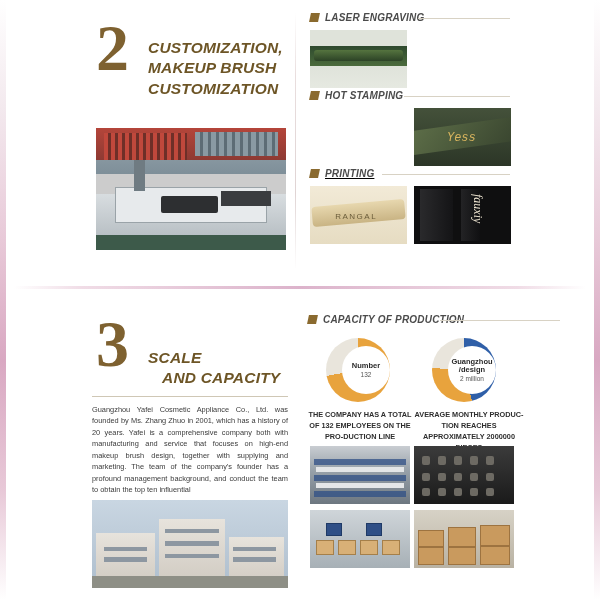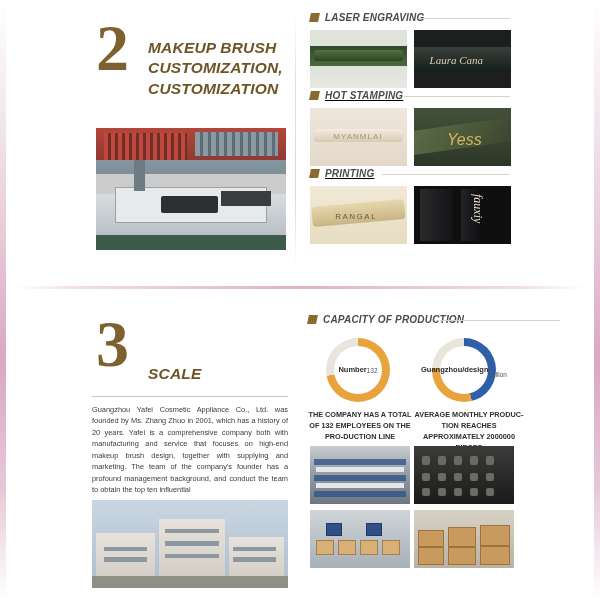--- a/index.html
+++ b/index.html
@@ -50,21 +50,21 @@
     position: absolute;
     font-family: "Liberation Sans", sans-serif;
     font-style: italic;
     font-weight: bold;
     color: #6d5526;
     font-size: 15.5px;
     line-height: 1.32;
     letter-spacing: .2px;
   }
   .sec-title.t2 { left: 148px; top: 38px; width: 145px; }
-  .sec-title.t3 { left: 148px; top: 348px; width: 150px; margin-top: 16px; }
+  .sec-title.t3 { left: 148px; top: 348px; width: 150px; }
 
   
   .photo { position: absolute; overflow: hidden; background: #ccc; }
 
   .machine-photo { left: 96px; top: 128px; width: 190px; height: 122px; }
   .machine-photo .sky { position:absolute; left:0; top:0; width:100%; height:38%; background:linear-gradient(to bottom,#9aa7ae,#7e8f99); }
   .machine-photo .wall { position:absolute; left:0; top:0; width:100%; height:26%; background:linear-gradient(to bottom,#b4453a,#8e3a33); }
   .machine-photo .rack { position:absolute; left:4%; top:4%; width:44%; height:22%; background:repeating-linear-gradient(90deg,#c0483c 0 4px,#6e2f28 4px 7px); }
   .machine-photo .rack2 { position:absolute; left:52%; top:3%; width:44%; height:20%; background:repeating-linear-gradient(90deg,#8a9aa3 0 5px,#5d6c75 5px 8px); }
   .machine-photo .bench { position:absolute; left:0; bottom:0; width:100%; height:46%; background:linear-gradient(to bottom,#d8dde0,#aeb6bb); }
@@ -99,21 +99,21 @@
   .brush-green { background: linear-gradient(to bottom,#dfe3da 0%,#dfe3da 28%,#2f4a2e 28%,#4b6b3c 62%,#dfe3da 62%,#e6e9e1 100%); }
   .brush-green .stick { position:absolute; left:4%; top:34%; width:92%; height:20%; background:linear-gradient(to bottom,#55743f,#2c4226); border-radius:3px; }
   .brush-dark { background: #1d1f1e; }
   .brush-dark .stick { position:absolute; left:0; top:30%; width:100%; height:40%; background:linear-gradient(to bottom,#3a3f3c,#15201a); }
   .brush-dark .script { position:absolute; left:16%; top:42%; color:#d9cdb0; font-family:"Liberation Serif",serif; font-style:italic; font-size:11px; }
   .brush-cream { background: linear-gradient(to bottom,#efe7dc,#e3d8c8); }
   .brush-cream .stick { position:absolute; left:4%; top:36%; width:92%; height:22%; background:linear-gradient(to bottom,#f4ece0,#d8cab4); border-radius:3px; }
   .brush-cream .txt { position:absolute; left:24%; top:42%; color:#a99470; font-size:8px; letter-spacing:1px; }
   .brush-olive { background: linear-gradient(to bottom,#44513a,#2c3627); }
   .brush-olive .stick { position:absolute; left:-4%; top:28%; width:108%; height:42%; background:linear-gradient(135deg,#5d6e48,#39452f); transform: rotate(-8deg); }
-  .brush-olive .gold { position:absolute; left:34%; top:40%; color:#d8b45e; font-family:Liberation Sans, sans-serif; font-style:italic; font-size:16px; }
+  .brush-olive .gold { position:absolute; left:34%; top:40%; color:#d8b45e; font-family:Liberation Mono, monospace; font-style:italic; font-size:12px; }
   .brush-gold { background: linear-gradient(to bottom,#f2ead7,#e6dcc2); }
   .brush-gold .stick { position:absolute; left:2%; top:30%; width:96%; height:34%; background:linear-gradient(to bottom,#e7d7ae,#c9b484); border-radius:4px; transform: rotate(-5deg); }
   .brush-gold .txt { position:absolute; left:26%; top:44%; color:#6a5c3a; font-size:8px; letter-spacing:1.5px; }
   .brush-black { background: #0f0f10; }
   .brush-black .stick { position:absolute; left:6%; top:6%; width:34%; height:88%; background:linear-gradient(to right,#2a2a2c,#141416); }
   .brush-black .stick2 { position:absolute; left:48%; top:6%; width:20%; height:88%; background:linear-gradient(to right,#232325,#101012); }
   .brush-black .vtxt { position:absolute; left:58%; top:14%; color:#efe6d2; font-family:"Liberation Serif",serif; font-style:italic; font-size:12px; writing-mode: vertical-rl; }
 
   .body-text {
     position: absolute; left: 92px; top: 404px; width: 196px;
@@ -126,23 +126,23 @@
   .building-photo .bld { position:absolute; bottom:0; background:linear-gradient(to bottom,#e7e3dc,#cfc9c0); }
   .building-photo .win { position:absolute; background:#8d97a1; }
   .building-photo .ground { position:absolute; left:0; bottom:0; width:100%; height:14%; background:#8e8f86; }
 
   
   .cap-head { position: absolute; left: 308px; top: 314px; }
   .cap-line { position: absolute; left: 440px; top: 320px; width: 120px; height: 1px; background: #d8d2c4; }
 
   .donut { position: absolute; width: 64px; height: 64px; border-radius: 50%; }
   .donut .hole {
-    position: absolute; left: 8px; top: 8px; width: 48px; height: 48px;
+    position: absolute; left: 16px; top: 8px; width: 48px; height: 48px;
     border-radius: 50%; background: #fff;
-    display: flex; align-items: center; justify-content: center;
+    display: flex; flex-direction: column; align-items: center; justify-content: center;
   }
   .donut .lbl { font-size: 7.5px; font-weight: bold; color: #2a2a2a; line-height: 1.1; text-align:center; }
   .donut .val { font-size: 6.5px; color: #555; margin-top: 1px; }
   .donut1 { left: 326px; top: 338px; background: conic-gradient(#e8a33d 0 72%, #e9e5dc 72% 100%); }
   .donut2 { left: 432px; top: 338px; background: conic-gradient(#2f5fa8 0 46%, #e8a33d 46% 76%, #e9e5dc 76% 100%); }
 
   .cap-cap {
     position: absolute; font-size: 7.3px; line-height: 1.5; color: #2e2e2e;
     font-weight: bold; text-align: center;
   }
@@ -172,22 +172,22 @@
   <div class="left-bar"></div>
   <div class="right-bar"></div>
   <div class="mid-divider"></div>
   <div class="vert-divider"></div>
 
   <div class="sec2">
 
     <div class="bignum two">2</div>
 
     <div class="sec-title t2">
+      <div>CUSTOMIZATION,</div>
       <div>MAKEUP BRUSH</div>
-      <div>CUSTOMIZATION,</div>
       <div>CUSTOMIZATION</div>
     </div>
 
     <div class="photo machine-photo">
       <div class="sky"></div>
       <div class="wall"></div>
       <div class="rack"></div>
       <div class="rack2"></div>
       <div class="bench"></div>
       <div class="table"></div>
@@ -199,35 +199,27 @@
 
     <div class="bullet-row" style="left:310px; top:12px;">
       <span class="bullet"></span>
       <span class="bullet-label">LASER ENGRAVING</span>
     </div>
     <div class="bullet-line" style="left:418px; top:18px; width:92px;"></div>
 
     <div class="photo t-le1 brush-green">
       <div class="stick"></div>
     </div>
-    <div class="photo t-le2 brush-dark">
-      <div class="stick"></div>
-      <div class="script">Laura Cana</div>
-    </div>
-
-    <div class="bullet-row" style="left:310px; top:90px;text-decoration:underline;">
+
+    <div class="bullet-row" style="left:310px; top:90px;">
       <span class="bullet"></span>
       <span class="bullet-label">HOT STAMPING</span>
     </div>
     <div class="bullet-line" style="left:404px; top:96px; width:106px;"></div>
 
-    <div class="photo t-hs1 brush-cream">
-      <div class="stick"></div>
-      <div class="txt">MYANMLAI</div>
-    </div>
     <div class="photo t-hs2 brush-olive">
       <div class="stick"></div>
       <div class="gold">Yess</div>
     </div>
 
     <div class="bullet-row" style="left:310px; top:168px;text-decoration:underline;">
       <span class="bullet"></span>
       <span class="bullet-label">PRINTING</span>
     </div>
     <div class="bullet-line" style="left:382px; top:174px; width:128px;"></div>
@@ -242,20 +234,21 @@
       <div class="vtxt">fauxiy</div>
     </div>
   </div>
 
   <div>
 
     <div class="bignum three">3</div>
 
     <div class="sec-title t3">
       <div>SCALE</div>
+      <div style="padding-left:14px;">AND CAPACITY</div>
     </div>
 
     <div class="text-rule"></div>
     <div class="body-text">Guangzhou Yafei Cosmetic Appliance Co., Ltd. was founded by Ms. Zhang Zhuo in 2001, which has a history of 20 years. Yafei is a comprehensive company both with manufacturing and service that focuses on high-end makeup brush design, together with supplying and marketing. The team of the company's founder has a profound management background, and conduct the team to obtain the top ten influential</div>
 
     <div class="photo building-photo">
       <div class="sky2"></div>
       <div class="bld" style="left:2%; width:30%; height:62%;"></div>
       <div class="bld" style="left:34%; width:34%; height:78%;"></div>
       <div class="bld" style="left:70%; width:28%; height:58%;"></div>

